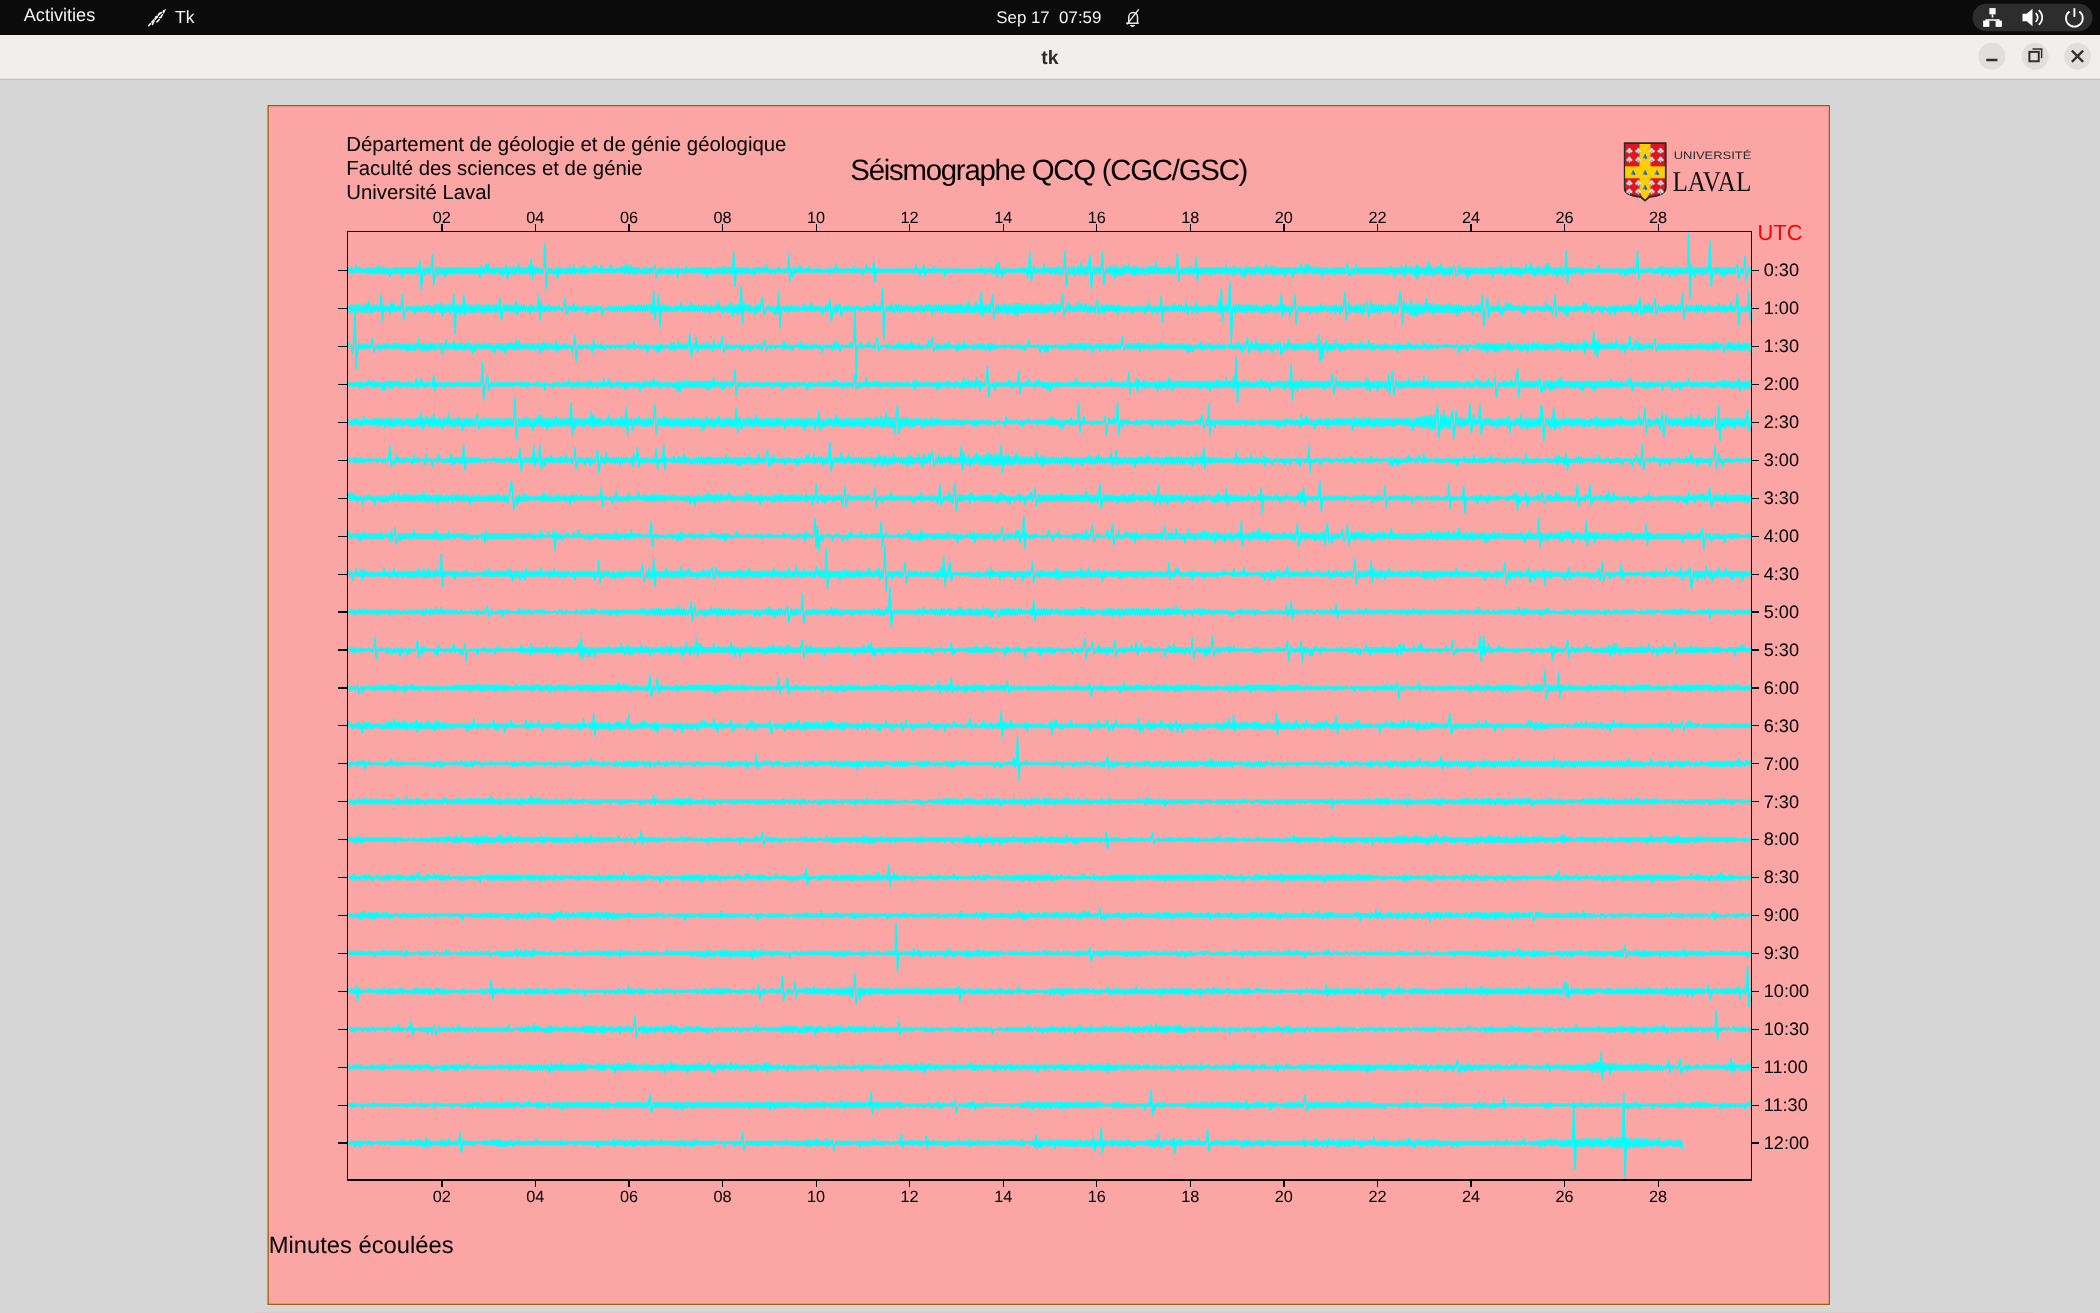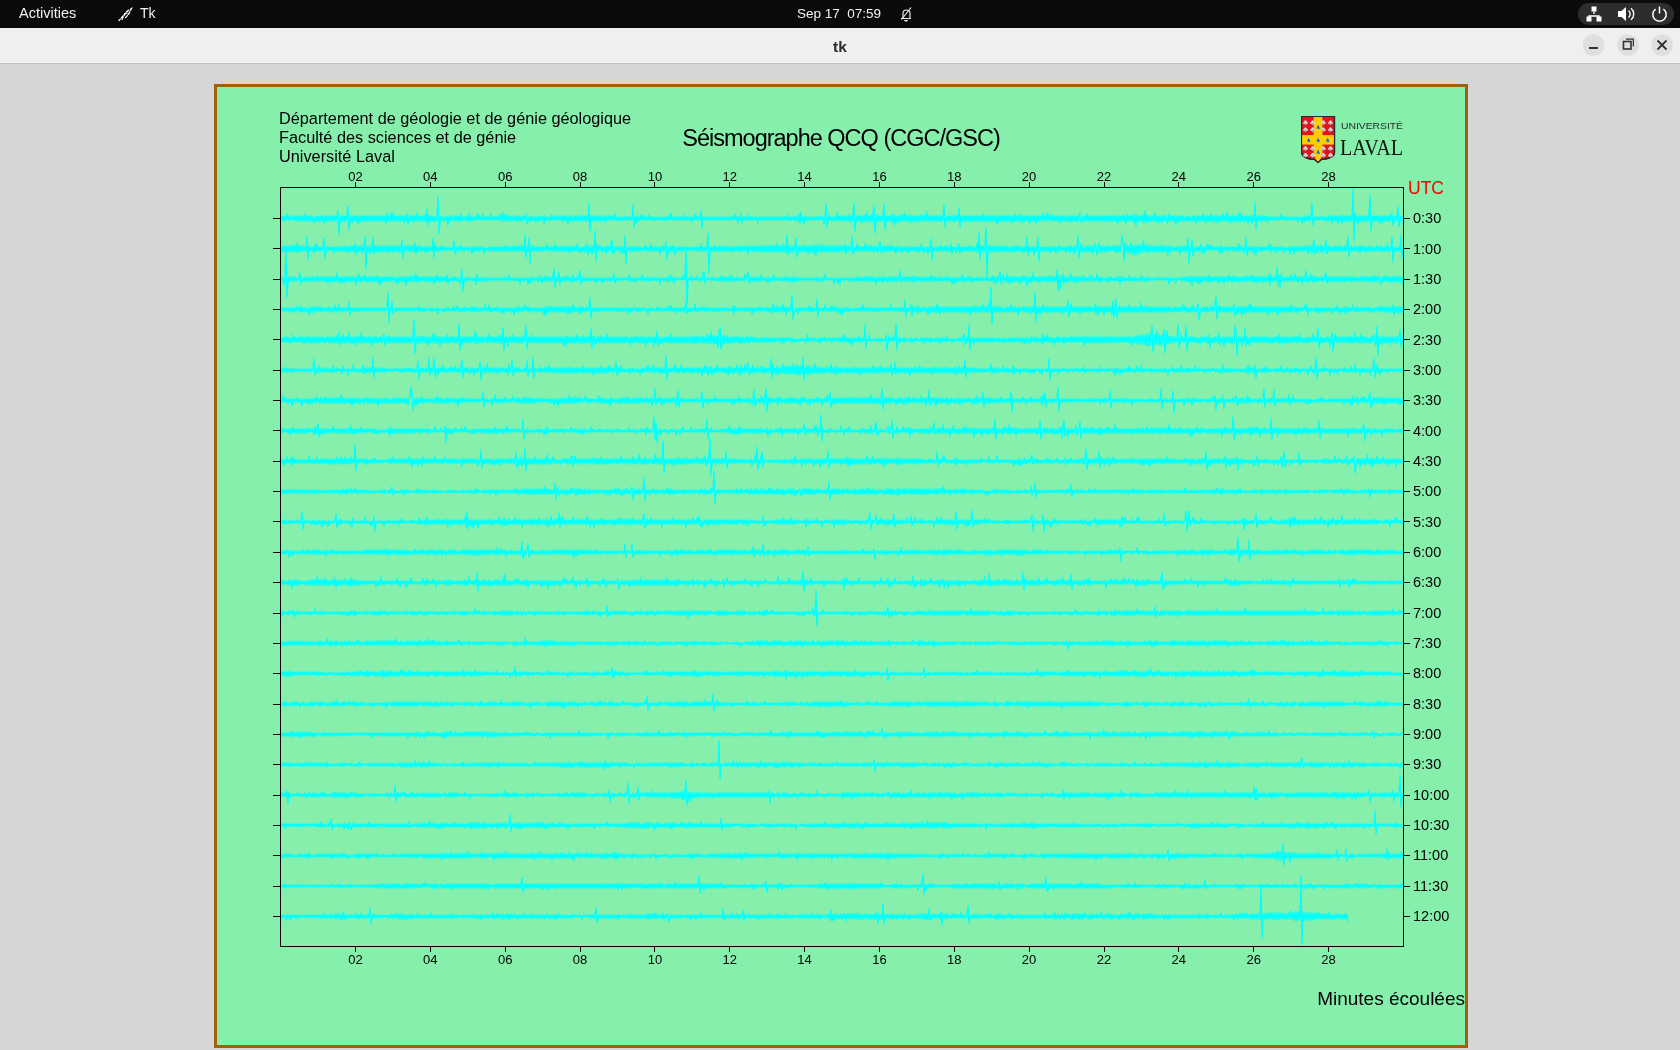--- a/index.html
+++ b/index.html
@@ -1,23 +1,23 @@
 <!DOCTYPE html>
 <html><head>
 <meta charset="utf-8">
 <title>tk</title>
 <style>
 html,body{margin:0;padding:0;width:1680px;height:1050px;overflow:hidden;background:#d6d6d6;font-family:"Liberation Sans",sans-serif;}
 .topbar{position:absolute;left:0;top:0;width:1680px;height:31px;background:#0b0b0b;color:#f3f3f3;font-size:13.5px;}
 .titlebar{position:absolute;left:0;top:28px;width:1680px;height:35px;background:#f0efee;border-bottom:1px solid #c2c0bf;}
 .titlebar .t{position:absolute;left:0;right:0;top:9.5px;text-align:center;font-weight:bold;font-size:15.5px;color:#2b2b2b;}
-.panel{position:absolute;left:214px;top:84px;width:1248px;height:958px;background:#86efac;border:3px solid #a16207;}
+.panel{position:absolute;left:214px;top:84px;width:1248px;height:958px;background:#fca5a5;border:1px solid #a16207;}
 .info{position:absolute;left:62px;top:22px;font-size:16.3px;line-height:18.8px;color:#000;}
 .ctitle{position:absolute;left:0;right:0;top:38px;text-align:center;font-size:23.5px;letter-spacing:-1px;color:#000;}
-.xlabel{position:absolute;left:0;right:0;top:901px;text-align:right;font-size:19px;color:#000;}
+.xlabel{position:absolute;left:0;right:0;top:901px;text-align:left;font-size:19px;color:#000;}
 </style>
 </head>
 <body>
 <div class="topbar">
 <span style="position:absolute;left:19px;top:5px;font-size:14.5px;">Activities</span>
 <span style="position:absolute;left:140px;top:5px;font-size:14px;">Tk</span>
 <span style="position:absolute;left:797px;top:5.5px;font-weight:normal;font-size:13.5px;">Sep 17&nbsp;&nbsp;07:59</span>
 <svg width="1680" height="28" viewBox="0 0 1680 28" style="position:absolute;left:0;top:0">
 <rect x="1578" y="3" width="96" height="22" rx="11" fill="#2d2d2d"></rect>
 <g stroke="#fff" stroke-width="1.4" fill="none">

